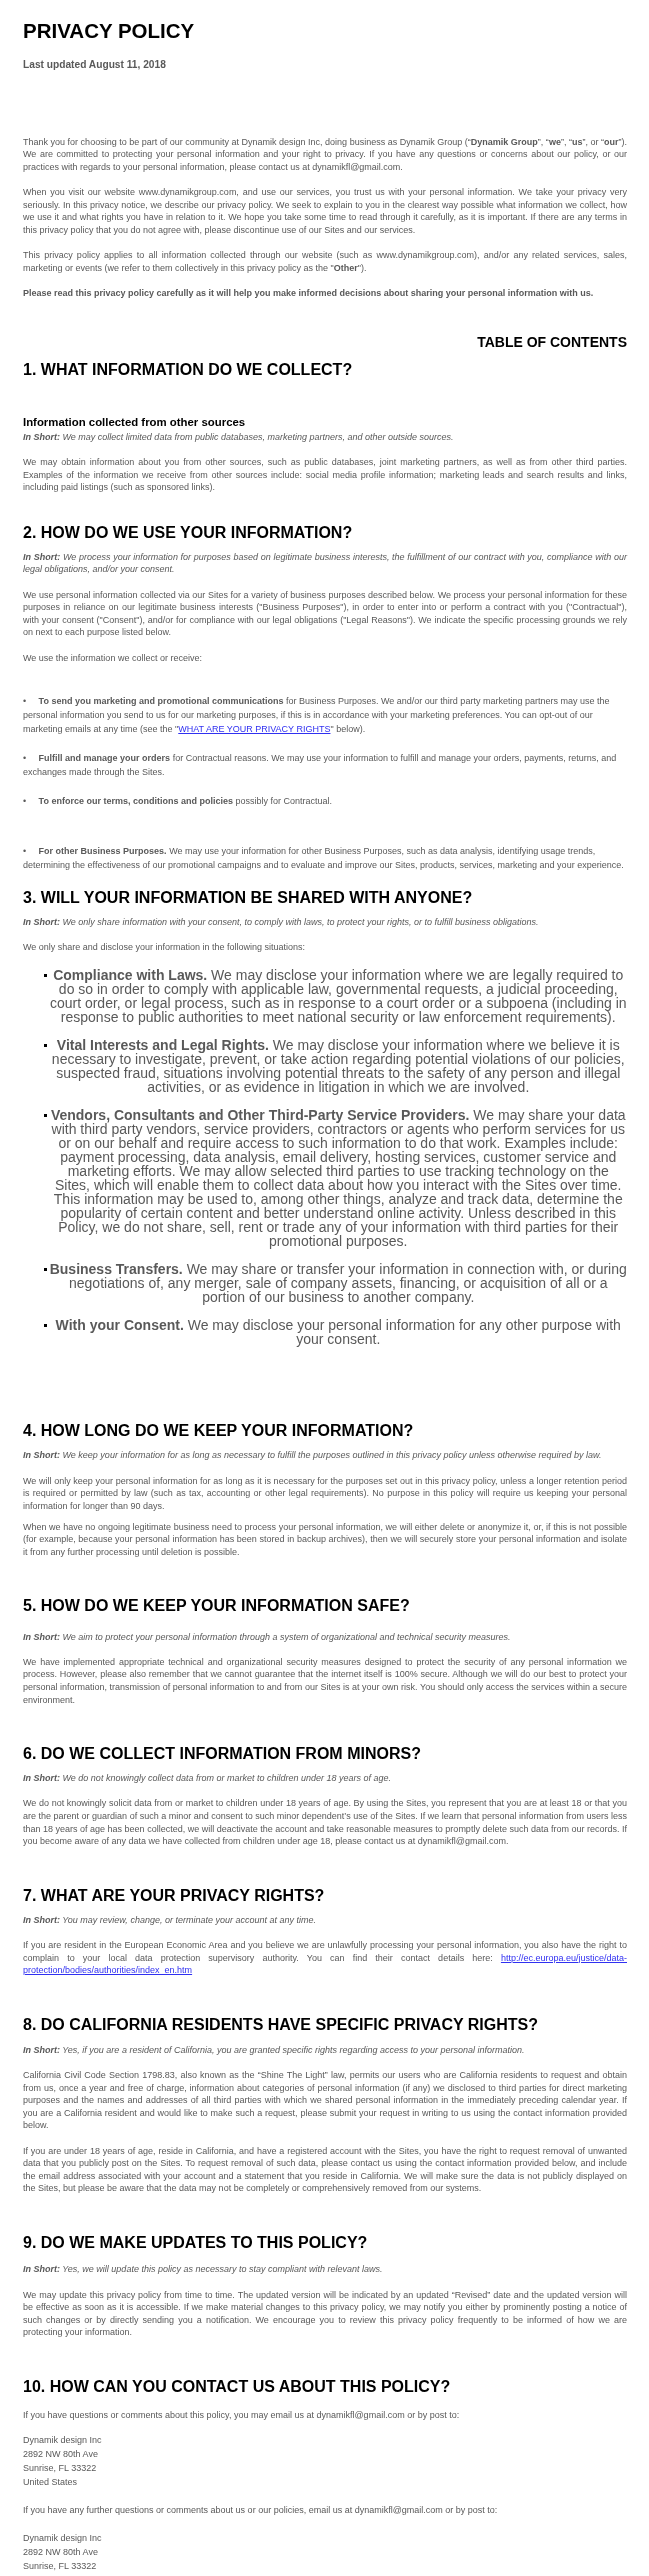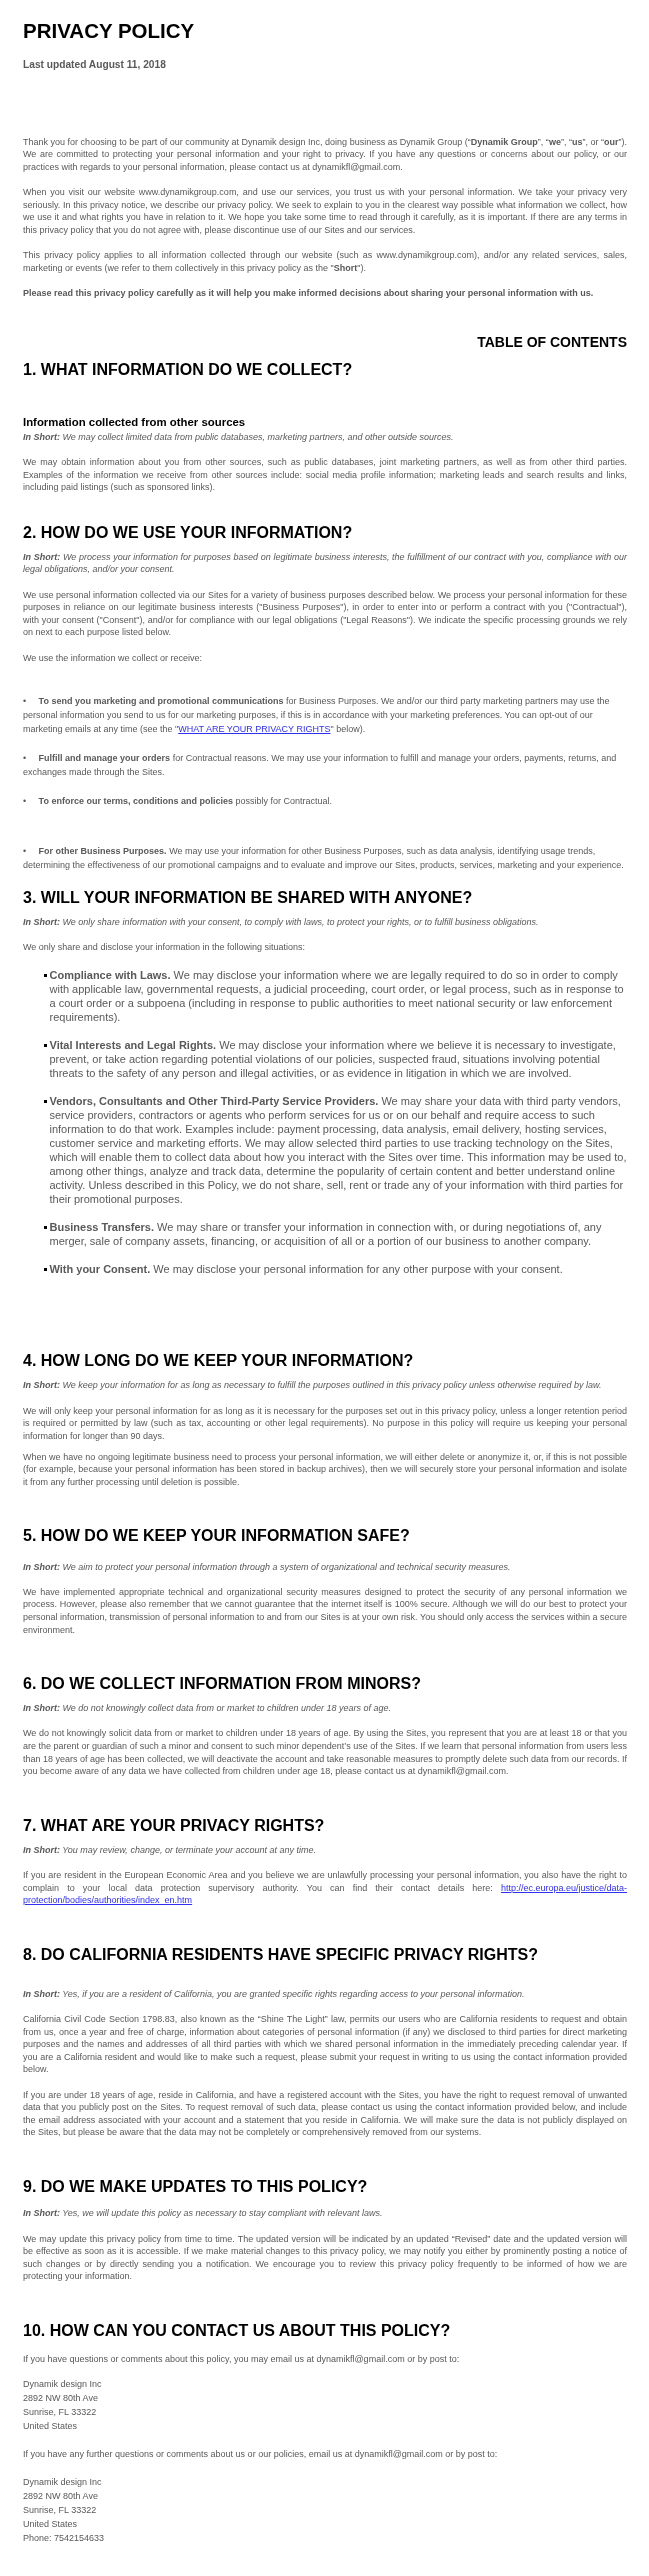--- a/index.html
+++ b/index.html
@@ -11,38 +11,38 @@
   .intro1 { margin-top: 65px; }
   .gap-s { margin-top: 12.6px; }
   .toc { font-size: 14px; font-weight: bold; color: #000; margin-top: 35px; height: 16.2px; text-align: right; }
   h2 { font-size: 16px; font-weight: bold; color: #000; margin: 0; height: 16.2px; }
   h3 { font-size: 11.4px; font-weight: bold; color: #000; margin: 0; height: 14.4px; }
   .short { font-style: italic; }
   .short b { font-style: italic; }
   .bullet { font-size: 9px; line-height: 14px; text-align: left; }
   .bullet .dot { display: inline-block; width: 15.6px; }
   ul.sq { list-style: none; margin: 0; padding: 0 0 0 26.5px; }
-  ul.sq li { position: relative; font-size: 11px; line-height: 14px; padding-left: 0; }
+  ul.sq li { position: relative; font-size: 14px; line-height: 14px; padding-left: 0; text-align: center; }
   ul.sq li::before { content: ""; position: absolute; left: -5.4px; top: 5.4px; width: 2.4px; height: 3.6px; background: #000; }
   ul.sq li + li { margin-top: 14px; }
   a { color: #3030f1; text-decoration: underline; }
   b, strong { color: #595959; }
   .addr { font-size: 9px; line-height: 14px; }
 </style>
 </head>
 <body>
 
 <div class="page">
 
   <h1>PRIVACY POLICY</h1>
   <div class="updated">Last updated August 11, 2018</div>
 
   <p class="intro1"><span>Thank you for choosing to be part of our community at Dynamik design Inc, doing business as Dynamik Group (“</span><b>Dynamik Group</b><span>”, “</span><b>we</b><span>”, “</span><b>us</b><span>”, or “</span><b>our</b><span>”). We are committed to protecting your personal information and your right to privacy. If you have any questions or concerns about our policy, or our practices with regards to your personal information, please contact us at dynamikfl@gmail.com.</span></p>
   <p class="gap-s">When you visit our website www.dynamikgroup.com, and use our services, you trust us with your personal information. We take your privacy very seriously. In this privacy notice, we describe our privacy policy. We seek to explain to you in the clearest way possible what information we collect, how we use it and what rights you have in relation to it. We hope you take some time to read through it carefully, as it is important. If there are any terms in this privacy policy that you do not agree with, please discontinue use of our Sites and our services.</p>
-  <p class="gap-s"><span>This privacy policy applies to all information collected through our website (such as www.dynamikgroup.com), and/or any related services, sales, marketing or events (we refer to them collectively in this privacy policy as the "</span><b>Short</b><span>").</span></p>
+  <p class="gap-s"><span>This privacy policy applies to all information collected through our website (such as www.dynamikgroup.com), and/or any related services, sales, marketing or events (we refer to them collectively in this privacy policy as the "</span><b>Other</b><span>").</span></p>
   <p class="gap-s"><b>Please read this privacy policy carefully as it will help you make informed decisions about sharing your personal information with us.</b></p>
 
   <div class="toc">TABLE OF CONTENTS</div>
 
   <section>
     <h2 style="margin-top:10.8px">1. WHAT INFORMATION DO WE COLLECT?</h2>
     <h3 style="margin-top:39px">Information collected from other sources</h3>
     <p class="short" style=""><b>In Short:</b> <span>We may collect limited data from public databases, marketing partners, and other outside sources.</span></p>
     <p class="gap-s">We may obtain information about you from other sources, such as public databases, joint marketing partners, as well as from other third parties. Examples of the information we receive from other sources include: social media profile information; marketing leads and search results and links, including paid listings (such as sponsored links).</p>
   </section>
@@ -92,21 +92,21 @@
   </section>
 
   <section id="privacy-rights">
     <h2 style="margin-top:39px">7. WHAT ARE YOUR PRIVACY RIGHTS?</h2>
     <p class="short" style="margin-top:10.8px"><b>In Short:</b> <span>You may review, change, or terminate your account at any time.</span></p>
     <p class="gap-s"><span>If you are resident in the European Economic Area and you believe we are unlawfully processing your personal information, you also have the right to complain to your local data protection supervisory authority. You can find their contact details here: </span><a href="#">http://ec.europa.eu/justice/data-protection/bodies/authorities/index_en.htm</a></p>
   </section>
 
   <section>
     <h2 style="margin-top:39px">8. DO CALIFORNIA RESIDENTS HAVE SPECIFIC PRIVACY RIGHTS?</h2>
-    <p class="short" style="margin-top:26px"><b>In Short:</b> <span>Yes, if you are a resident of California, you are granted specific rights regarding access to your personal information.</span></p>
+    <p class="short" style="margin-top:12px"><b>In Short:</b> <span>Yes, if you are a resident of California, you are granted specific rights regarding access to your personal information.</span></p>
     <p class="gap-s">California Civil Code Section 1798.83, also known as the “Shine The Light” law, permits our users who are California residents to request and obtain from us, once a year and free of charge, information about categories of personal information (if any) we disclosed to third parties for direct marketing purposes and the names and addresses of all third parties with which we shared personal information in the immediately preceding calendar year. If you are a California resident and would like to make such a request, please submit your request in writing to us using the contact information provided below.</p>
     <p class="gap-s">If you are under 18 years of age, reside in California, and have a registered account with the Sites, you have the right to request removal of unwanted data that you publicly post on the Sites. To request removal of such data, please contact us using the contact information provided below, and include the email address associated with your account and a statement that you reside in California. We will make sure the data is not publicly displayed on the Sites, but please be aware that the data may not be completely or comprehensively removed from our systems.</p>
   </section>
 
   <section>
     <h2 style="margin-top:39px">9. DO WE MAKE UPDATES TO THIS POLICY?</h2>
     <p class="short" style="margin-top:13.2px"><b>In Short:</b> <span>Yes, we will update this policy as necessary to stay compliant with relevant laws.</span></p>
     <p class="gap-s">We may update this privacy policy from time to time. The updated version will be indicated by an updated “Revised” date and the updated version will be effective as soon as it is accessible. If we make material changes to this privacy policy, we may notify you either by prominently posting a notice of such changes or by directly sending you a notification. We encourage you to review this privacy policy frequently to be informed of how we are protecting your information.</p>
   </section>
 

